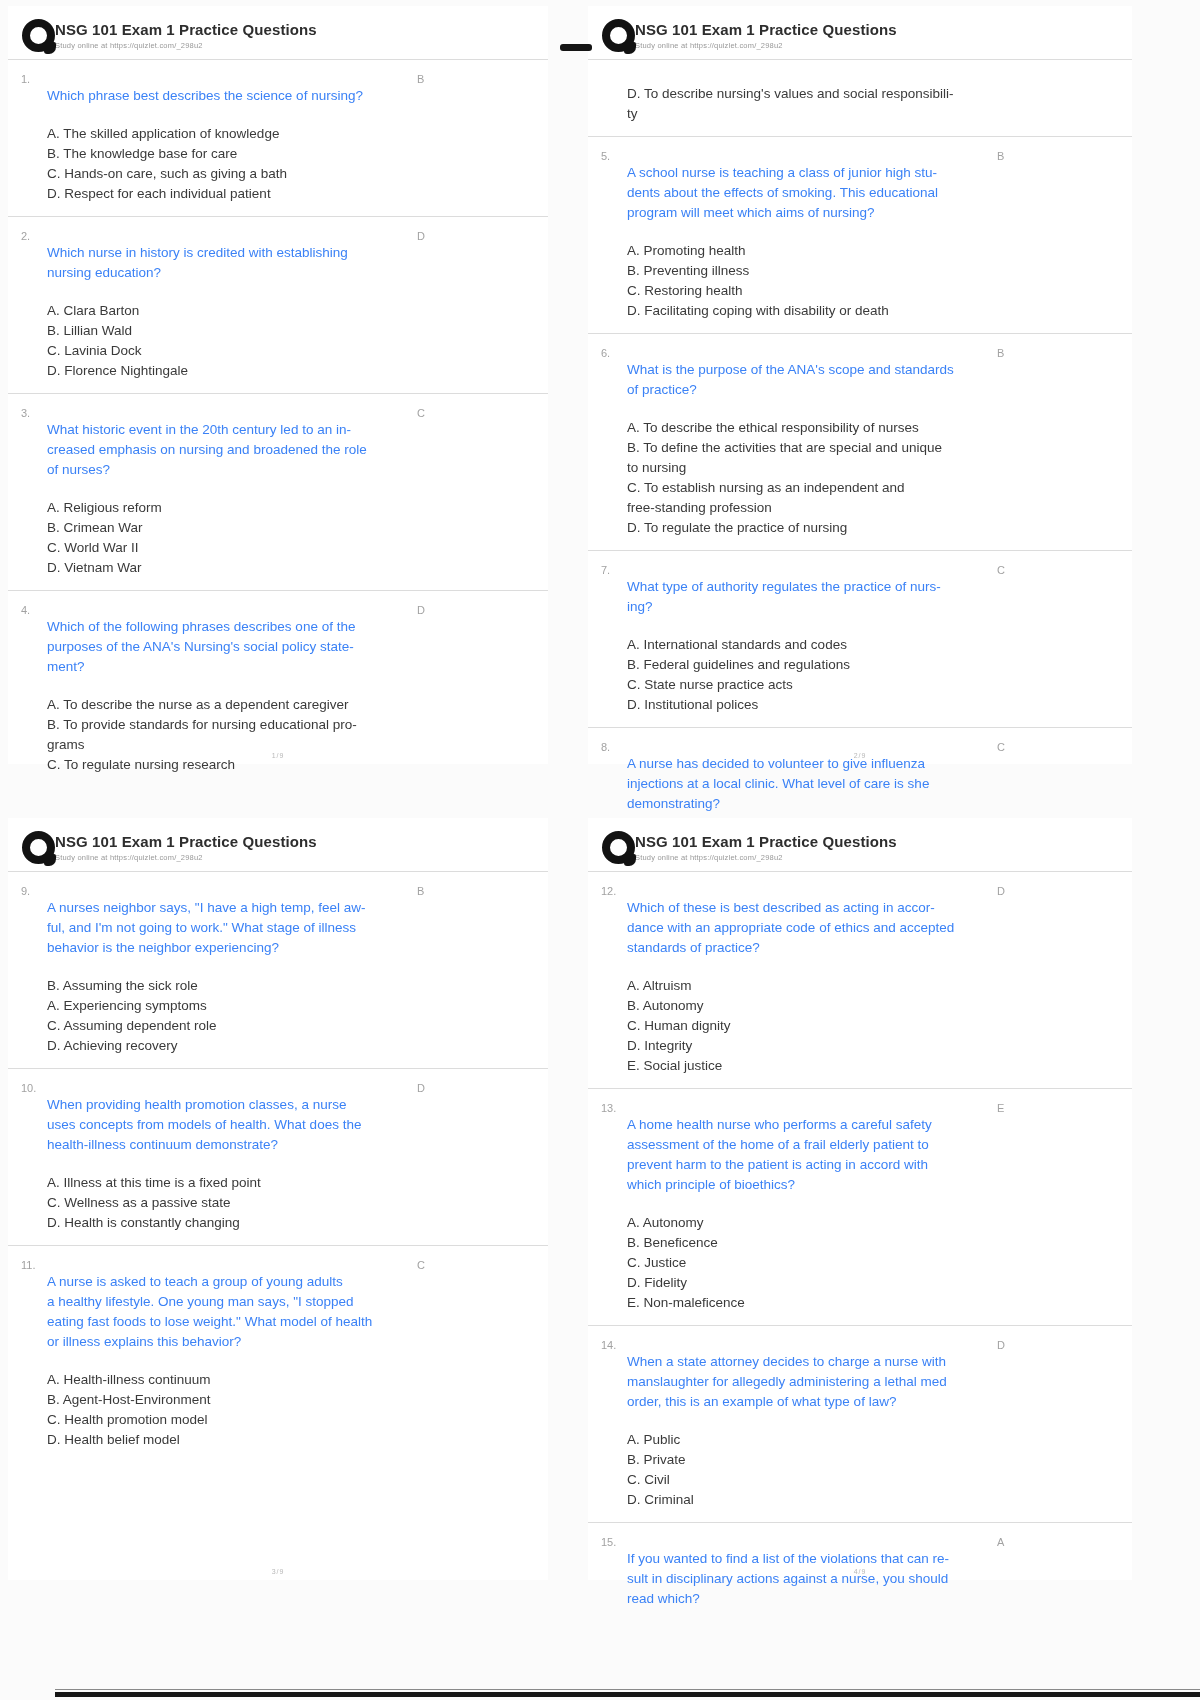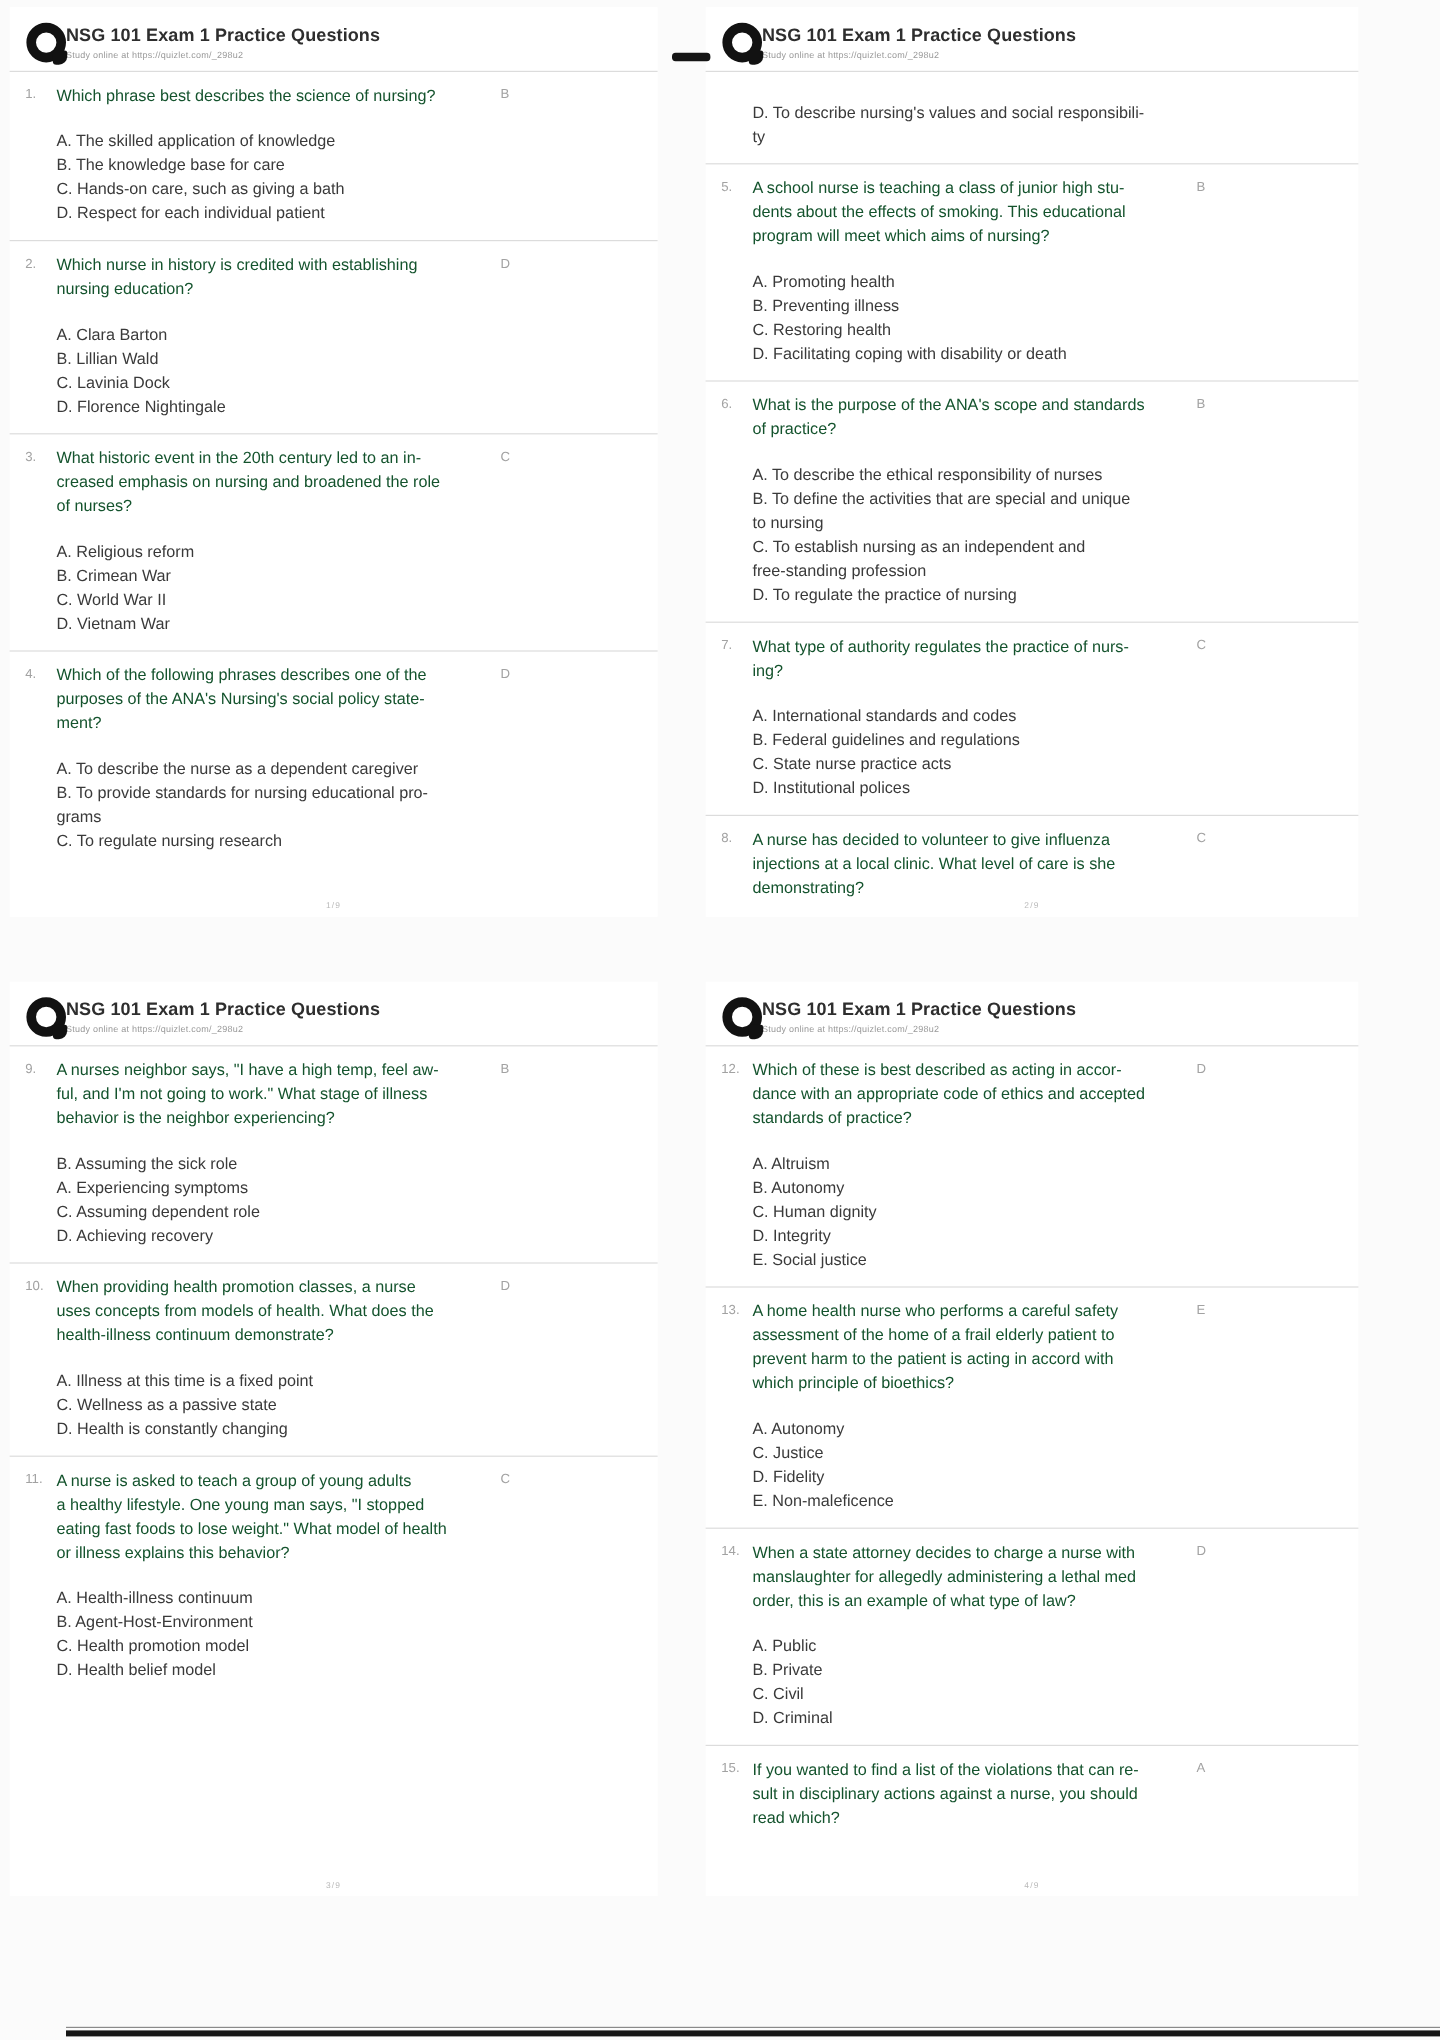--- a/index.html
+++ b/index.html
@@ -21,21 +21,21 @@
   .qlogo .ring{width:33px;height:33px;border:8px solid #121212;border-radius:50%;box-sizing:border-box;}
   .qlogo .tail{position:absolute;right:-1px;bottom:-2px;width:12px;height:12px;
                background:#121212;border-radius:2px 2px 7px 3px;}
   .htitle{font-size:15px;font-weight:600;color:#2e2e2e;letter-spacing:.1px;}
   .hsub{font-size:7.5px;color:#999999;margin-top:3px;letter-spacing:.2px;}
 
   .blk{padding:10px 0 12px 0;}
   .blk + .blk{border-top:1px solid #dcdcdc;}
   .qrow{display:flex;align-items:flex-start;}
   .qnum{flex:0 0 26px;margin-left:13px;font-size:11px;color:#a2a2a2;padding-top:3px;}
-  .qtext{flex:0 0 368px;font-size:13.5px;line-height:20px;color:#14532d;white-space:pre-line;}
+  .qtext{flex:0 0 368px;font-size:13.5px;line-height:20px;color:#3b82f6;white-space:pre-line;margin-top:16px;}
   .qans{font-size:11px;color:#a2a2a2;padding-top:3px;margin-left:2px;}
   .opts{margin:18px 0 0 39px;font-size:13.5px;line-height:20px;color:#3a3a3a;}
   .opt{white-space:pre-line;}
   .blk.cont .opts{margin-top:14px;}
 
   .pfoot{position:absolute;bottom:5px;left:0;right:0;text-align:center;
          font-size:7px;color:#b8b8b8;letter-spacing:1px;}
 
   .col-dash{position:absolute;left:560px;top:44px;width:32px;height:7px;
             background:#151515;border-radius:3px;}
@@ -287,20 +287,21 @@
         <div class="qrow">
           <div class="qnum">13.</div>
           <div class="qtext">A home health nurse who performs a careful safety
 assessment of the home of a frail elderly patient to
 prevent harm to the patient is acting in accord with
 which principle of bioethics?</div>
           <div class="qans">E</div>
         </div>
         <div class="opts">
           <div class="opt">A. Autonomy</div>
+          <div class="opt">B. Beneficence</div>
           <div class="opt">C. Justice</div>
           <div class="opt">D. Fidelity</div>
           <div class="opt">E. Non-maleficence</div>
         </div>
       </div>
       <div class="blk">
         <div class="qrow">
           <div class="qnum">14.</div>
           <div class="qtext">When a state attorney decides to charge a nurse with
 manslaughter for allegedly administering a lethal med

